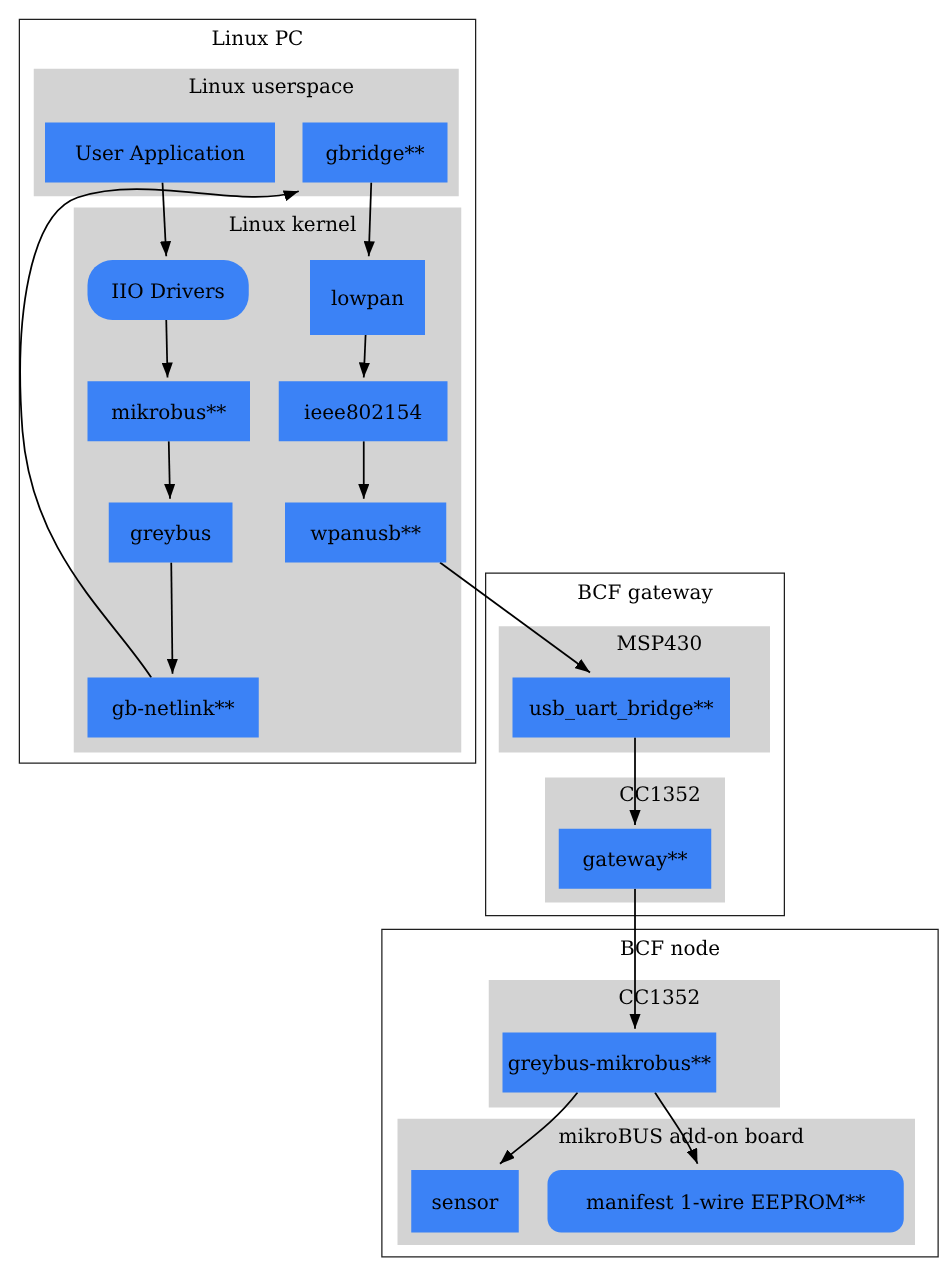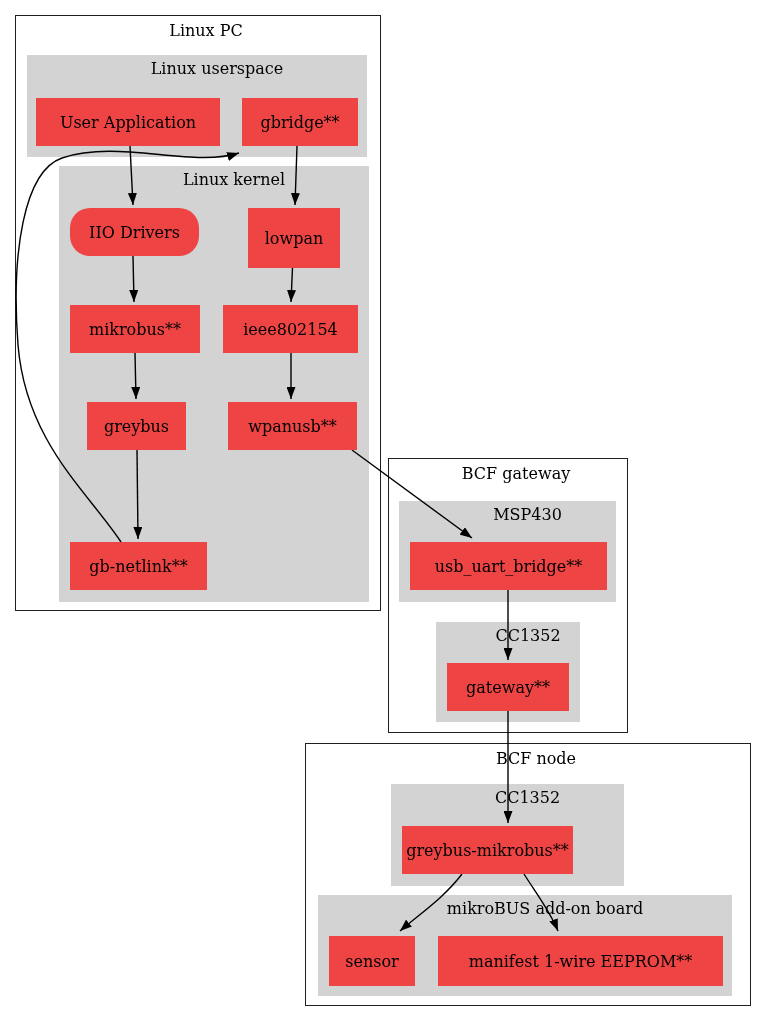--- a/index.html
+++ b/index.html
@@ -41,21 +41,21 @@
     z-index: 3;
     pointer-events: none;
   }
   #edges path.edge {
     fill: none;
     stroke: #000000;
     stroke-width: 1.4;
   }
   .node {
     position: absolute;
-    background: #ef4444;
+    background: #3b82f6;
     z-index: 4;
     display: flex;
     align-items: center;
     justify-content: center;
     font-size: 16px;
     white-space: nowrap;
     box-sizing: border-box;
   }
 </style>
 </head>
@@ -149,33 +149,33 @@
   </div>
 
   <div class="node" style="left:228px; top:402px; width:129px; height:48px;">
     <span>wpanusb**</span>
   </div>
 
   <div class="node" style="left:70px; top:542px; width:137px; height:48px;">
     <span>gb-netlink**</span>
   </div>
 
-  <div class="node" style="left:410px; top:542px; width:197px; height:48px;">
+  <div class="node" style="left:410px; top:542px; width:174px; height:48px;">
     <span>usb_uart_bridge**</span>
   </div>
 
   <div class="node" style="left:447px; top:663px; width:122px; height:48px;">
     <span>gateway**</span>
   </div>
 
   <div class="node" style="left:402px; top:826px; width:171px; height:48px;">
     <span>greybus-mikrobus**</span>
   </div>
 
   <div class="node" style="left:329px; top:936px; width:86px; height:50px;">
     <span>sensor</span>
   </div>
 
-  <div class="node" style="left:438px; top:936px; width:285px; height:50px;">
+  <div class="node" style="left:438px; top:936px; width:285px; height:50px;border-radius:11px;">
     <span>manifest 1-wire EEPROM**</span>
   </div>
 
 </div>
 
 </body></html>

